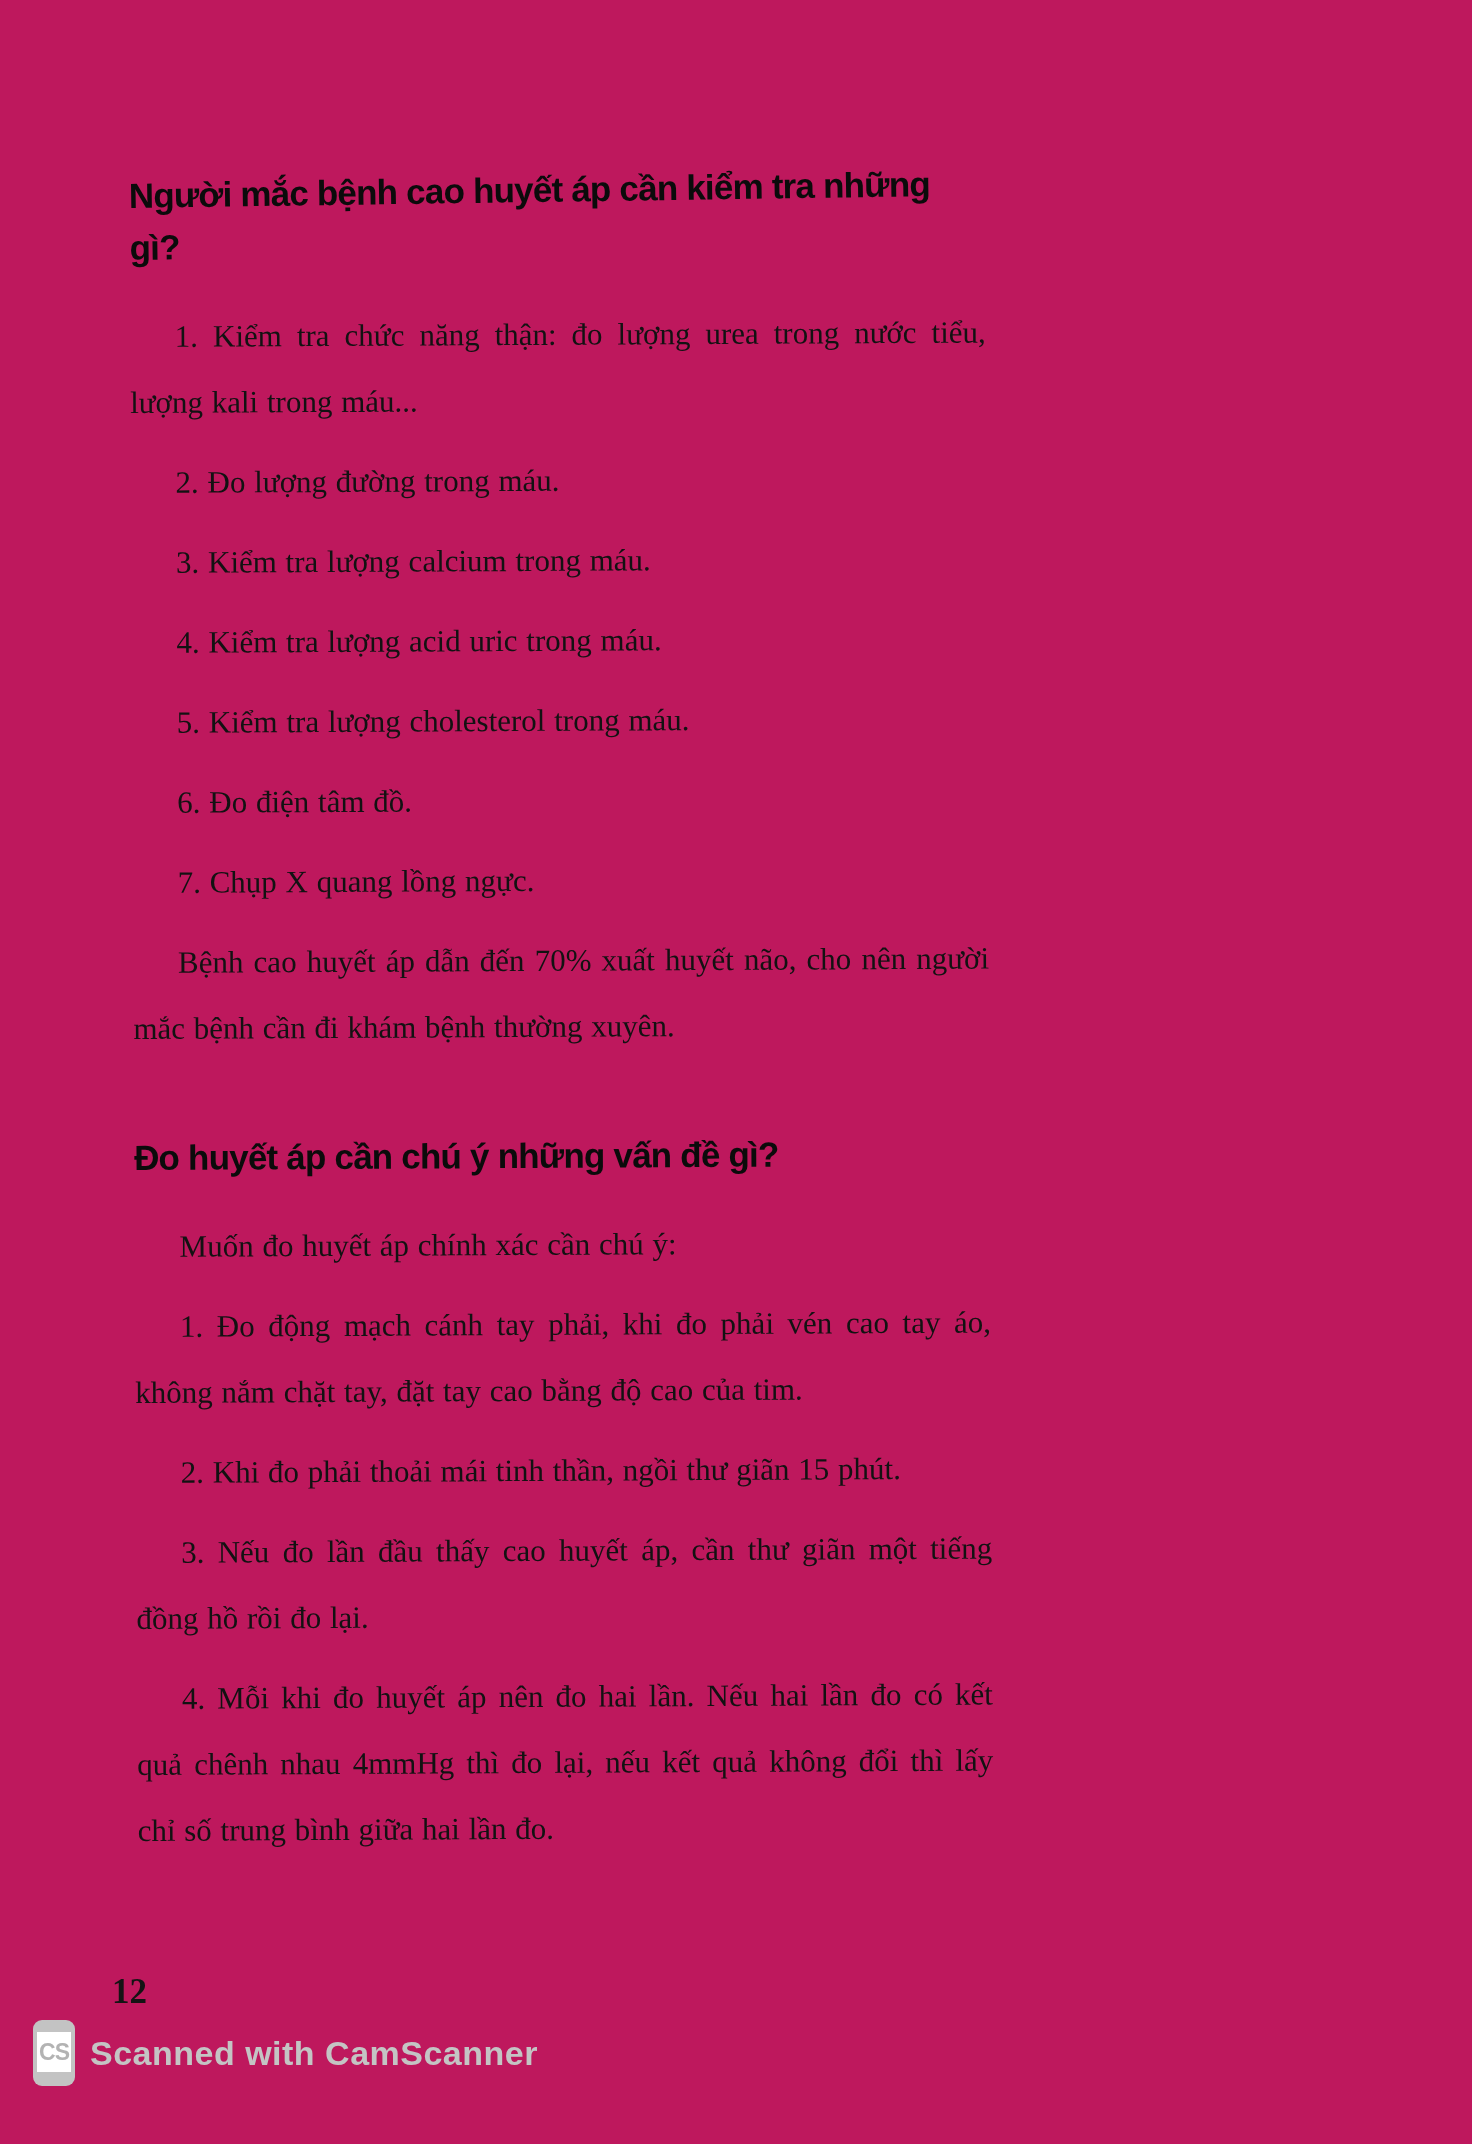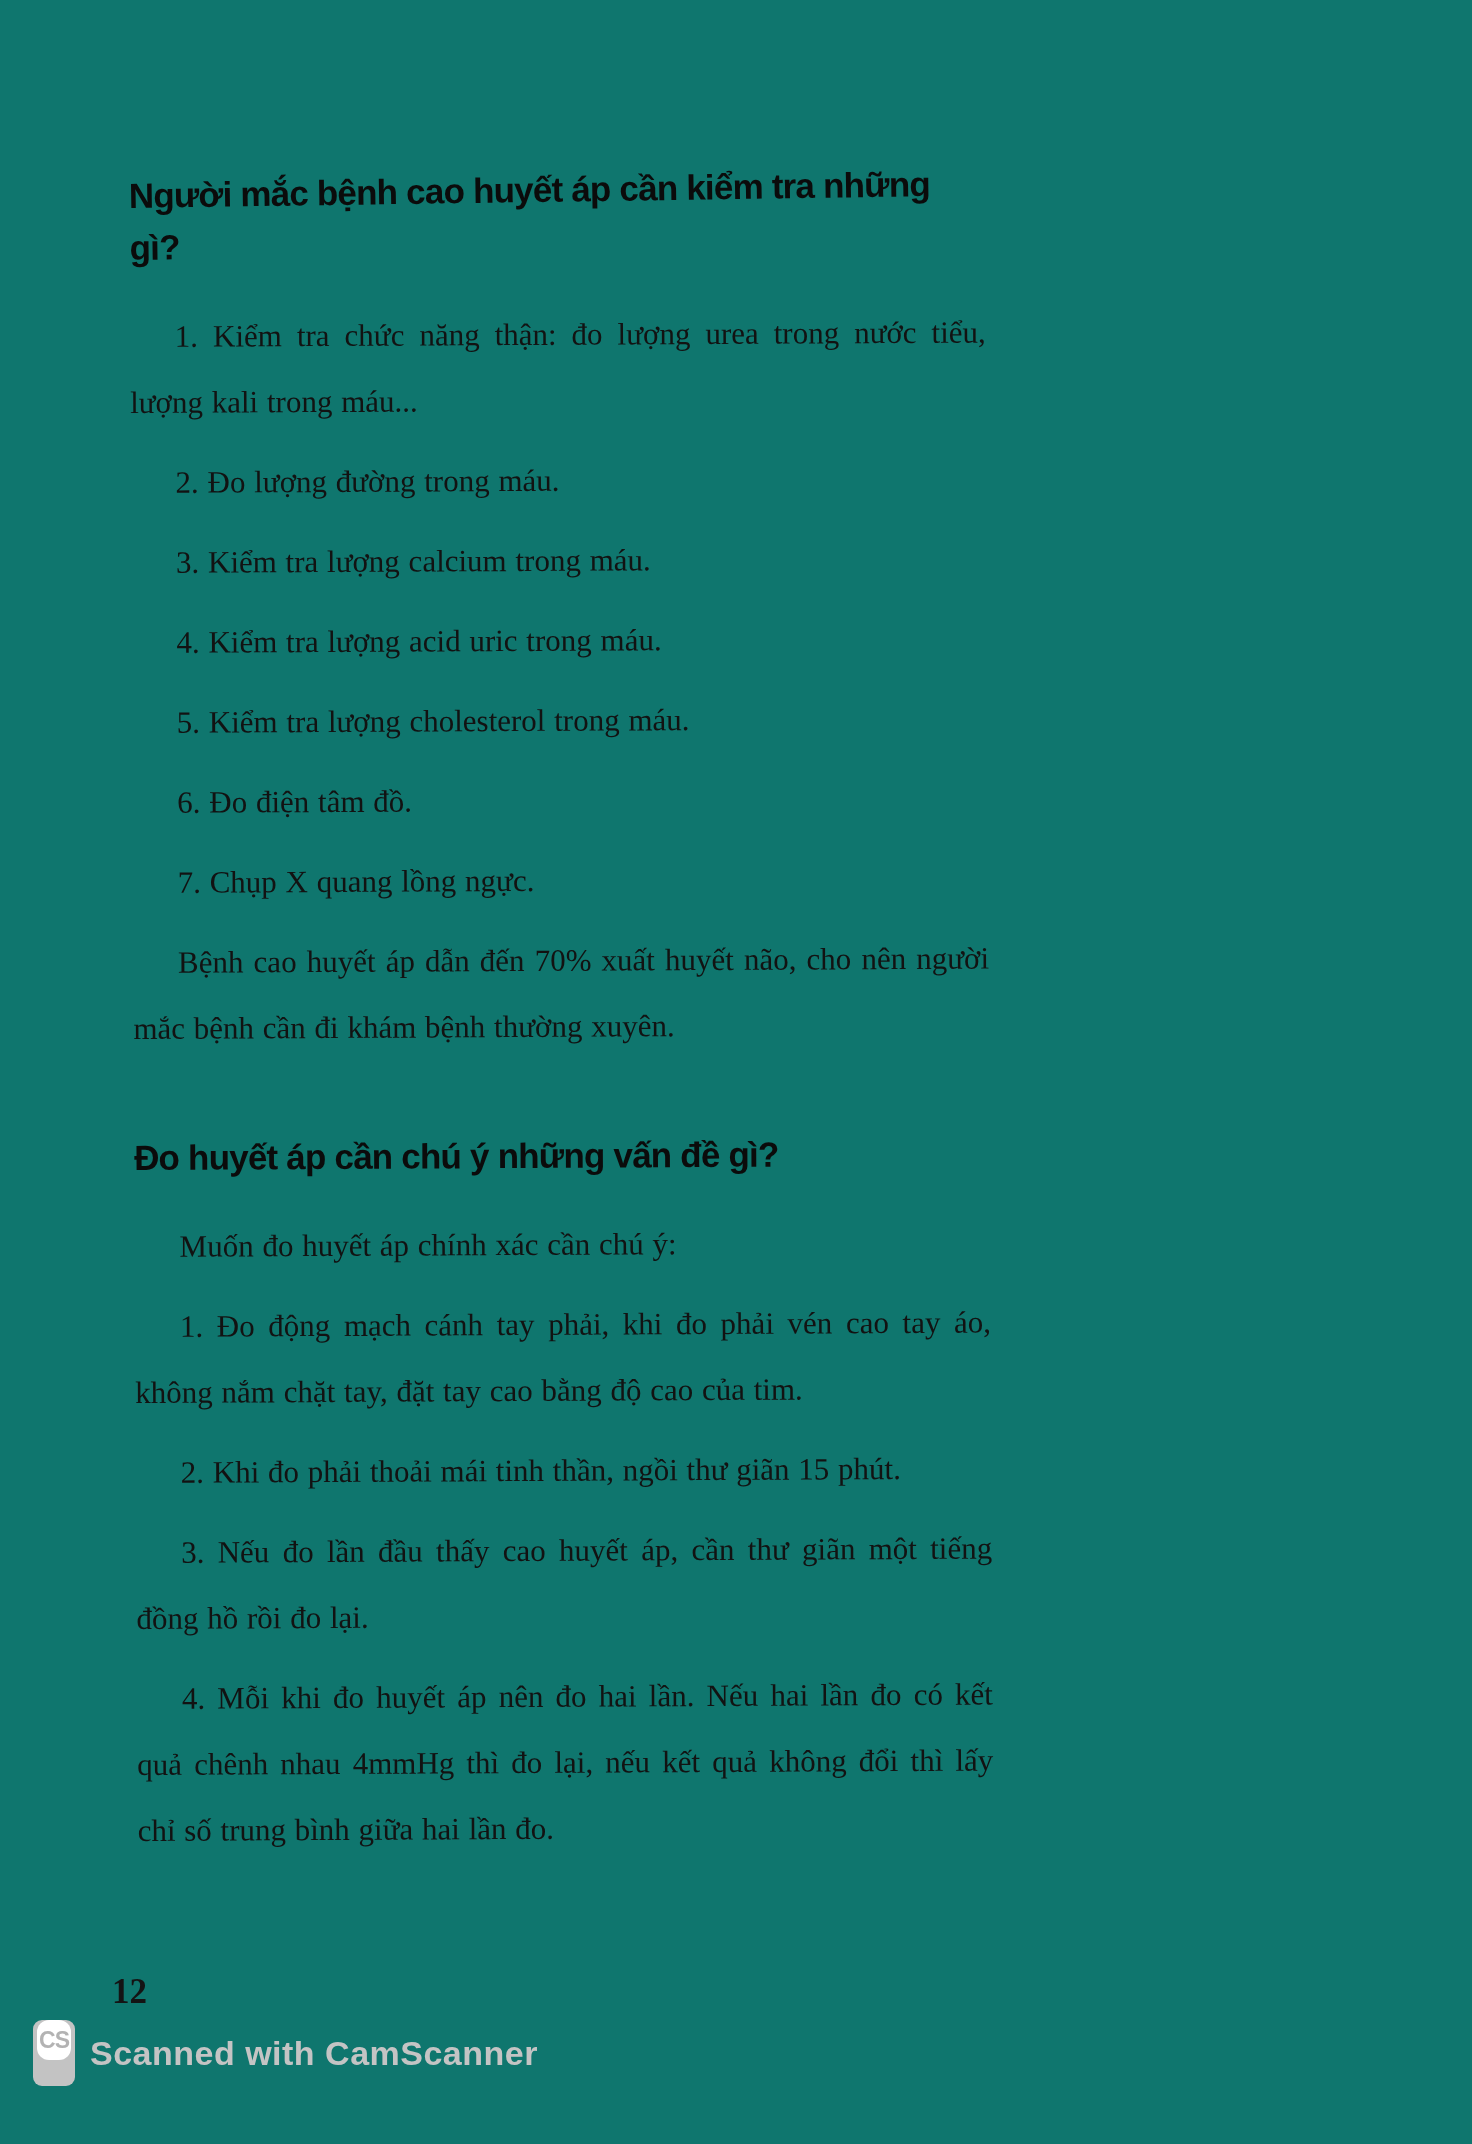--- a/index.html
+++ b/index.html
@@ -11,21 +11,21 @@
     width: 1472px;
     height: 2144px;
     position: relative;
     overflow: hidden;
     font-family: "Liberation Serif", serif;
     color: #101010;
   }
   .page {
     position: absolute;
     inset: 0;
-    background: #0f766e;
+    background: #be185d;
   }
   .content {
     position: absolute;
     left: 128px;
     top: 0;
     width: 856px;
     transform: rotate(-0.3deg);
     transform-origin: left top;
   }
   h1.heading {
@@ -75,26 +75,26 @@
   .cs-icon {
     width: 42px;
     height: 66px;
     background: #c3c3c3;
     border-radius: 9px;
     position: relative;
     flex: 0 0 auto;
   }
   .cs-icon-inner {
     position: absolute;
-    top: 0;
+    top: 12px;
     left: 4px;
     right: 4px;
     height: 40px;
     background: #ffffff;
-    border-radius: 12px;
+    border-radius: 0;
     display: flex;
     align-items: center;
     justify-content: center;
     font-family: "Liberation Sans", sans-serif;
     font-weight: bold;
     font-size: 23px;
     letter-spacing: -1px;
     color: #b3b3b3;
   }
   .watermark-text {

